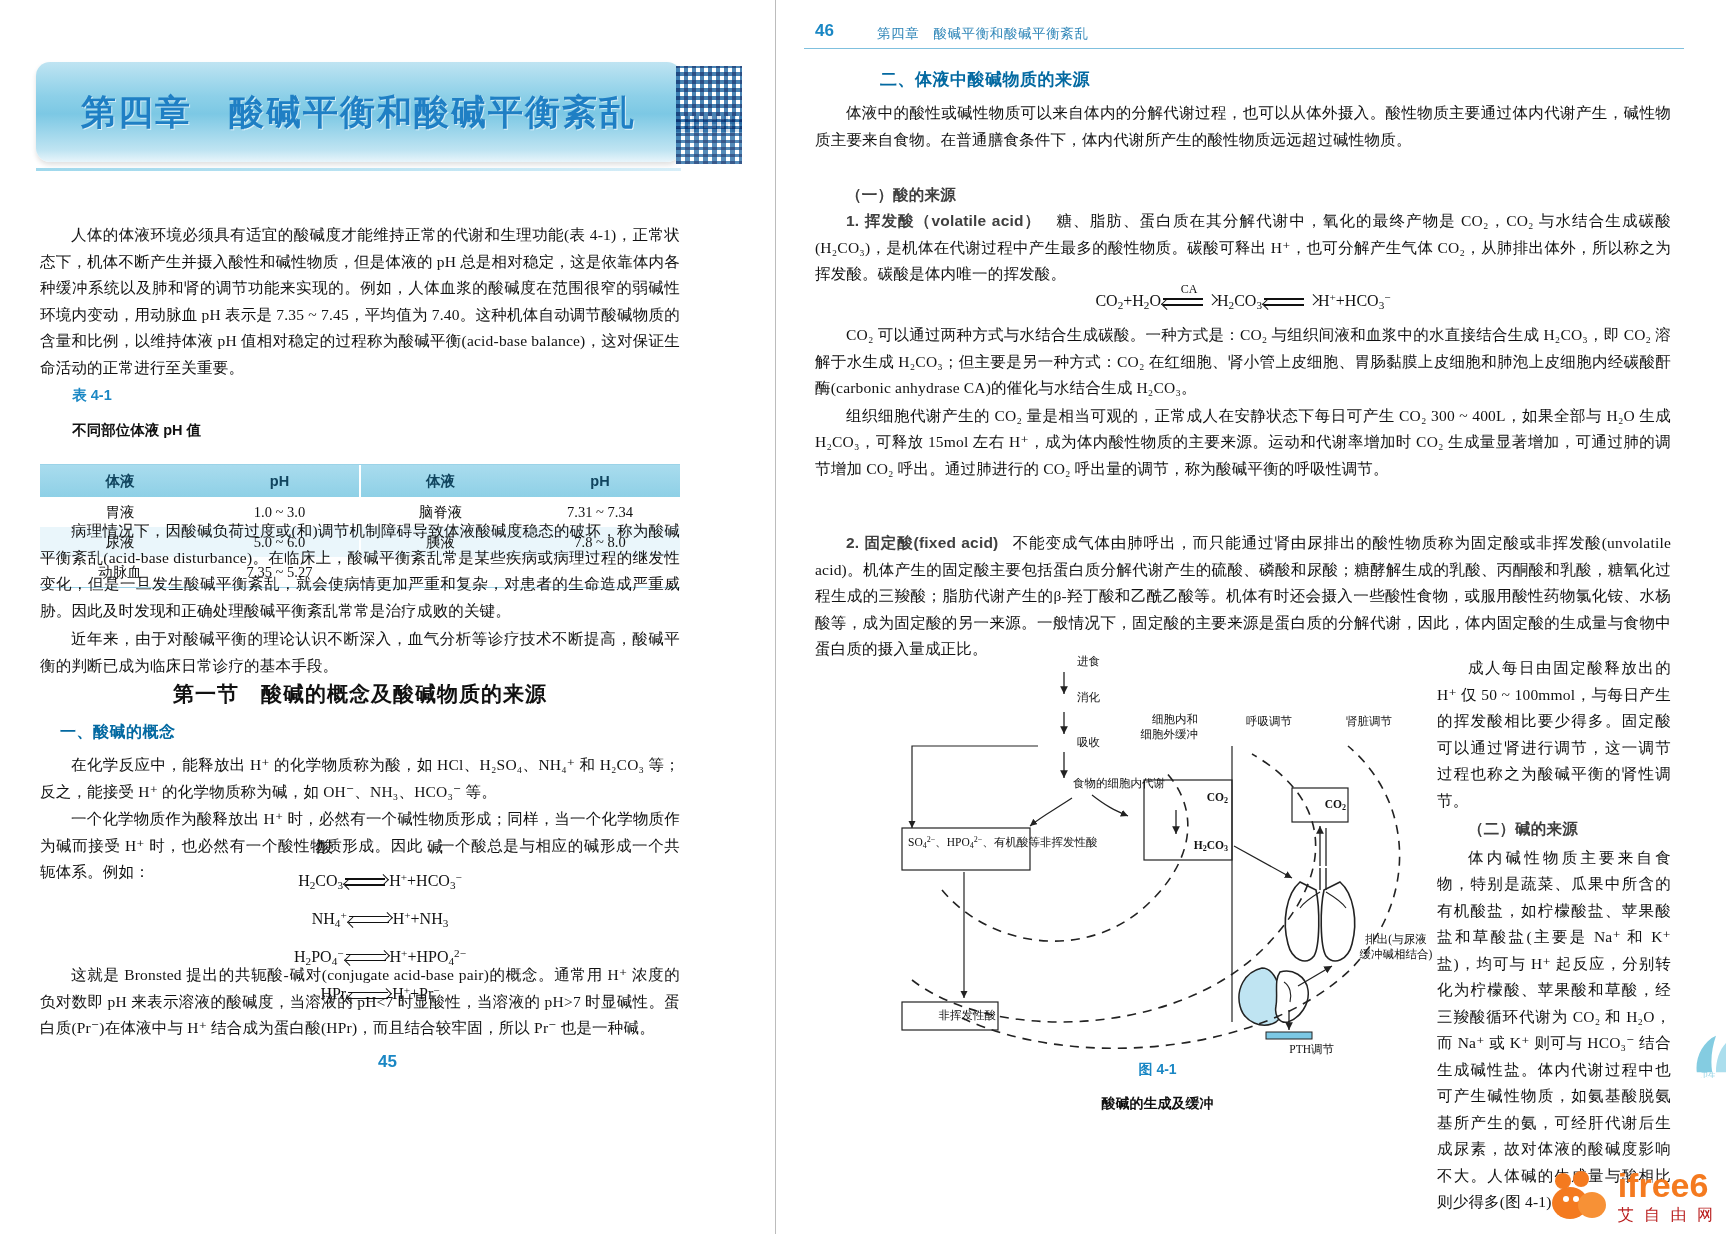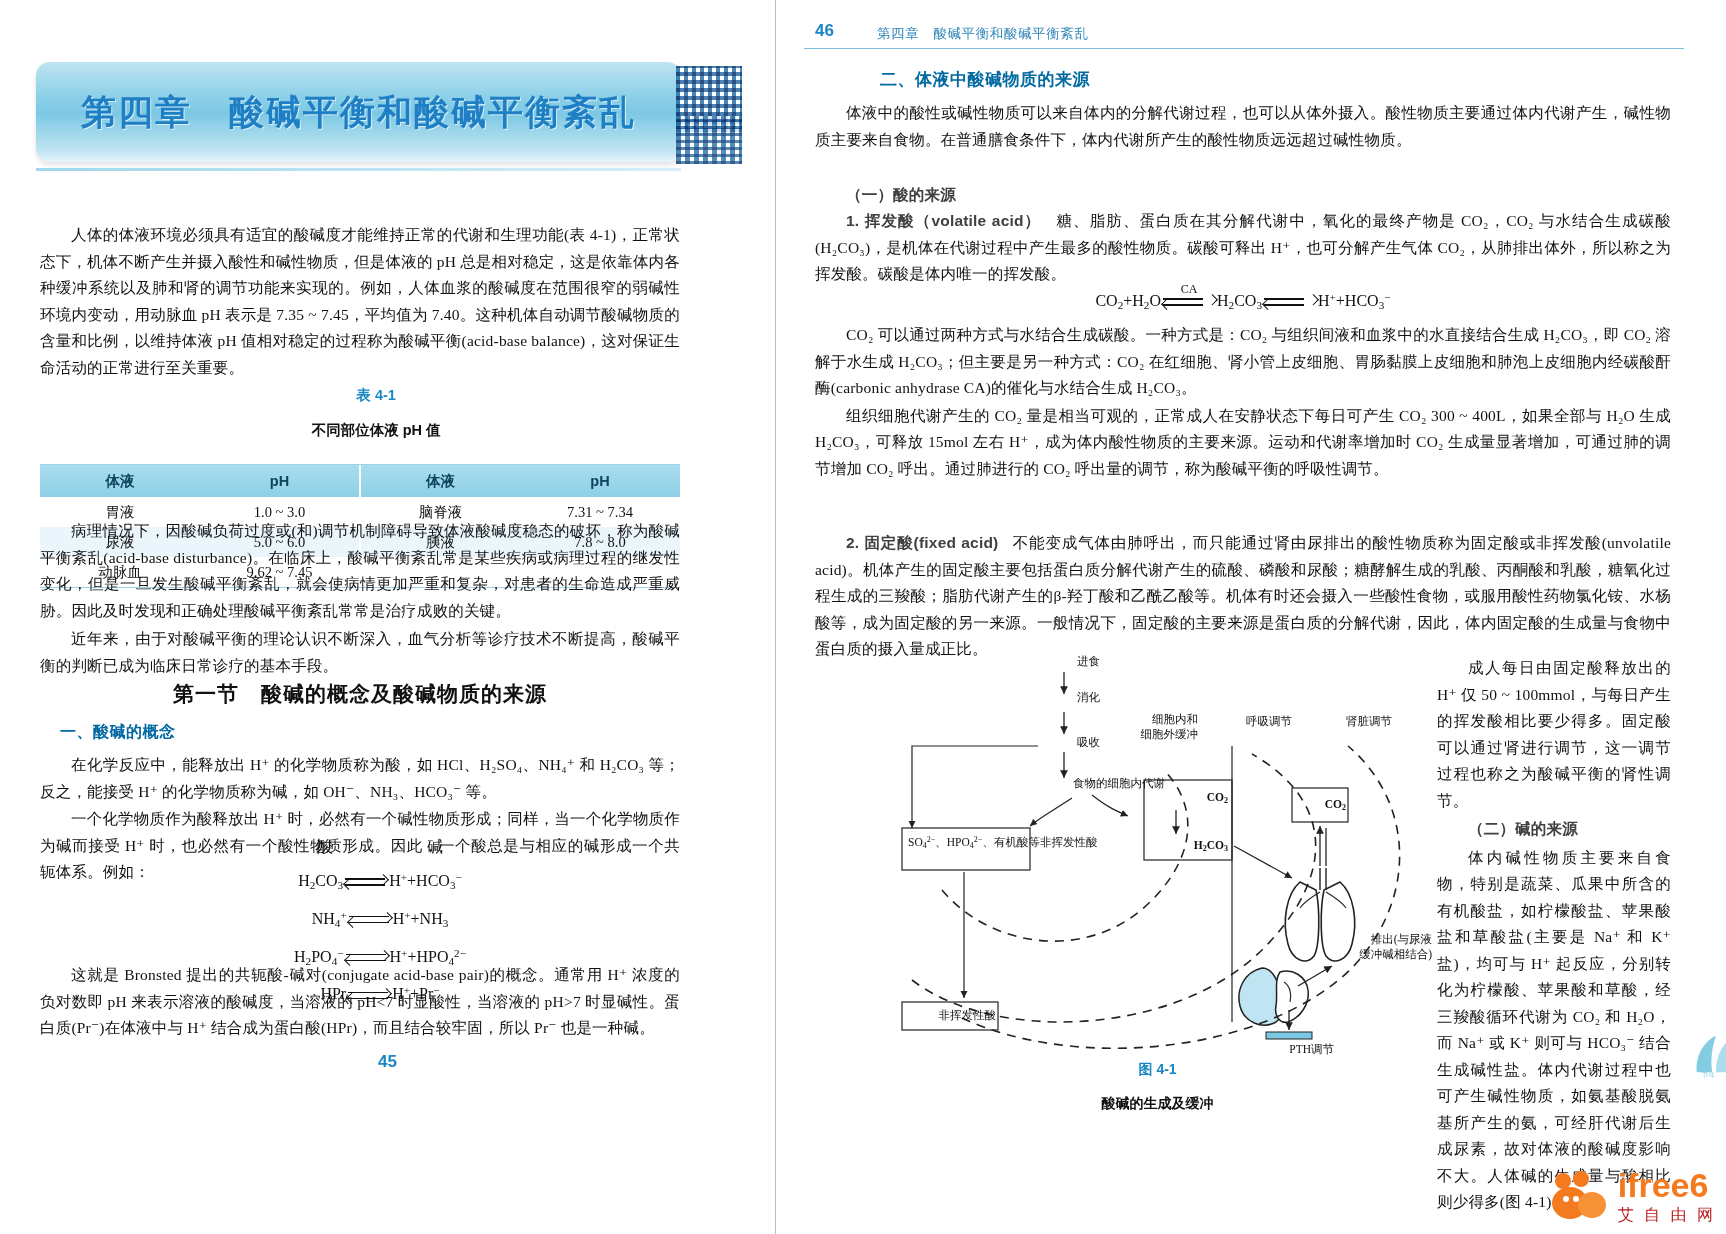--- a/index.html
+++ b/index.html
@@ -72,21 +72,21 @@
     font-family:"Liberation Sans","DejaVu Sans",sans-serif;
     font-weight:bold;font-size:16px;color:#0369a1;letter-spacing:.5px;
   }
   .sec-h3{
     font-family:"Liberation Sans","DejaVu Sans",sans-serif;
     font-weight:bold;font-size:15.5px;color:#404040;
   }
 
   
   .tbl-cap{
-    text-align:center;font-size:14.5px;font-weight:bold;
+    text-align:left;font-size:14.5px;font-weight:bold;
     font-family:"Liberation Sans","DejaVu Sans",sans-serif;
     white-space:pre;
   }
   .tbl-cap .num{color:#1a87c4;}
   table.ph{
     border-collapse:collapse;width:100%;
     font-size:14.5px;
   }
   table.ph th{
     background:linear-gradient(180deg,#a9dcee 0%,#8ed0e6 100%);
@@ -188,21 +188,21 @@
               <td>7.31 ~ 7.34</td>
             </tr>
             <tr class="alt">
               <td>尿液</td>
               <td>5.0 ~ 6.0</td>
               <td class="divider">胰液</td>
               <td>7.8 ~ 8.0</td>
             </tr>
             <tr>
               <td>动脉血</td>
-              <td>9.62 ~ 7.45</td>
+              <td>7.35 ~ 5.27</td>
               <td class="divider"></td>
               <td></td>
             </tr>
           </tbody>
         </table>
       </div>
     </div>
 
     <div class="col" style="left:40px;top:518px;width:640px;">
       <p class="body">病理情况下，因酸碱负荷过度或(和)调节机制障碍导致体液酸碱度稳态的破坏，称为酸碱平衡紊乱(acid-base disturbance)。在临床上，酸碱平衡紊乱常是某些疾病或病理过程的继发性变化，但是一旦发生酸碱平衡紊乱，就会使病情更加严重和复杂，对患者的生命造成严重威胁。因此及时发现和正确处理酸碱平衡紊乱常常是治疗成败的关键。</p>
@@ -358,21 +358,21 @@
       <div class="figlabel" style="left:248px;top:40px;width:60px;">消化</div>
       <div class="figlabel" style="left:248px;top:85px;width:60px;">吸收</div>
       <div class="figlabel" style="left:193px;top:126px;width:180px;">食物的细胞内代谢</div>
       <div class="figlabel" style="left:112px;top:182px;width:124px;text-align:left;padding-left:4px;">SO<sub>4</sub><sup>2−</sup>、HPO<sub>4</sub><sup>2−</sup>、有机酸等非挥发性酸</div>
       <div class="figlabel b" style="left:356px;top:140px;width:80px;">CO<sub>2</sub></div>
       <div class="figlabel b" style="left:356px;top:188px;width:80px;">H<sub>2</sub>CO<sub>3</sub></div>
       <div class="figlabel b" style="left:502px;top:147px;width:52px;">CO<sub>2</sub></div>
       <div class="figlabel" style="left:296px;top:62px;width:110px;">细胞内和<br>细胞外缓冲</div>
       <div class="figlabel" style="left:420px;top:64px;width:80px;">呼吸调节</div>
       <div class="figlabel" style="left:520px;top:64px;width:80px;">肾脏调节</div>
-      <div class="figlabel" style="left:544px;top:282px;width:96px;text-align:right;">排出(与尿液<br>缓冲碱相结合)</div>
+      <div class="figlabel" style="left:556px;top:282px;width:96px;text-align:center;">排出(与尿液<br>缓冲碱相结合)</div>
       <div class="figlabel" style="left:112px;top:358px;width:92px;">非挥发性酸</div>
       <div class="figlabel" style="left:452px;top:392px;width:90px;">PTH调节</div>
 
       <div class="figcap" style="position:absolute;left:160px;top:395px;width:380px;">
         <span class="num">图 4-1</span>
         <span>&nbsp;&nbsp;</span>
         <span>酸碱的生成及缓冲</span>
       </div>
     </div>
 

